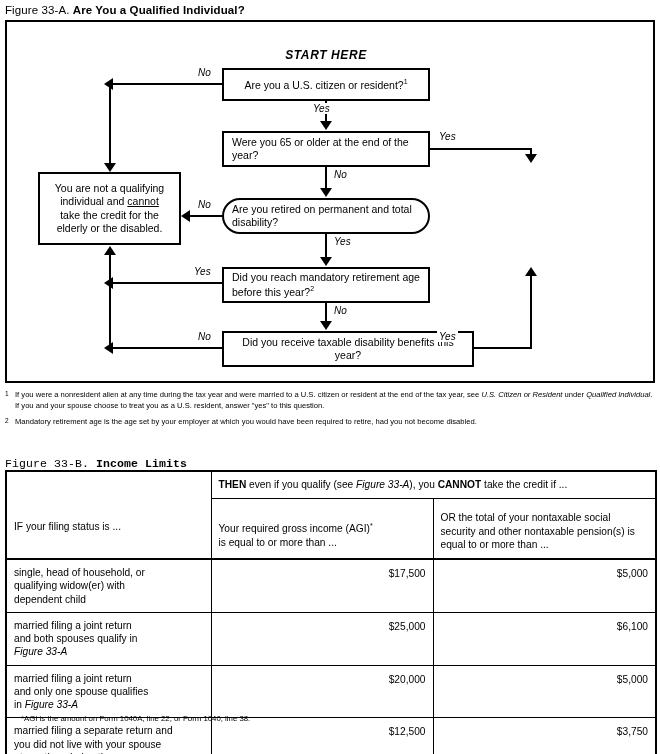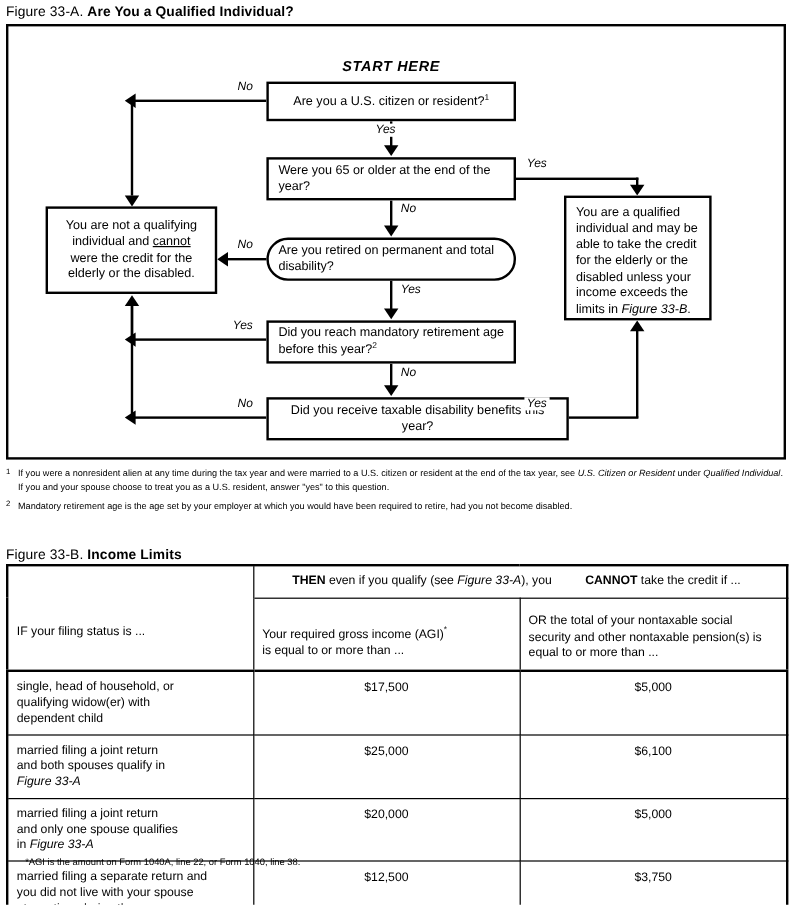--- a/index.html
+++ b/index.html
@@ -20,21 +20,21 @@
   .fig-title {
     position: absolute;
     font-size: 11.5px;
     letter-spacing: 0.1px;
     white-space: nowrap;
   }
   .fig-title .num { font-weight: normal; }
   .fig-title .nm  { font-weight: bold; }
 
   #figA-title { left: 5px; top: 4px; }
-  #figB-title { left: 5px; top: 457px; }
+  #figB-title { left: 5px; top: 457px; font-family: Liberation Mono, monospace; }
 
   
   #figA-frame {
     position: absolute;
     left: 5px; top: 20px;
     width: 650px; height: 363px;
     border: 2px solid #000;
     background: #fff;
   }
 
@@ -145,28 +145,28 @@
     vertical-align: top;
     font-size: 10.2px;
     line-height: 1.3;
     padding: 6px 7px;
   }
   .col1 { width: 205px; }
   .col2 { width: 222px; }
   .col3 { width: 223px; }
 
   td.hdr-then   { border-bottom: 1px solid #000; }
-  td.money      { text-align: center; padding-top: 7px; }
+  td.money      { text-align: right; padding-top: 7px; }
   td.blank      { border-right: 1px solid #000; }
   tr.thick-top td { border-top: 2px solid #000; }
 
   #figB table { border: 2px solid #000; }
 
   .cell-h { font-size: 10.2px; line-height: 1.35; }
-  .cell-h b { font-weight: bold; margin-left: 25px; }
+  .cell-h b { font-weight: bold; }
 
   .row-status td { height: 46px; }
 
   #figB-note {
     position: absolute;
     left: 21px; top: 714px;
     font-size: 7.8px;
   }
   .sup-star { font-size: 7px; vertical-align: super; }
 </style>
@@ -205,30 +205,25 @@
   </div>
 
   <div class="fbox center" id="box-taxable">
     <div class="inner">Did you receive taxable disability benefits this year?</div>
   </div>
 
   <div class="fbox" id="box-notqual">
     <div class="inner">
       <span>You are not a qualifying</span><br>
       <span>individual and </span><span class="u">cannot</span><br>
-      <span>were the credit for the</span><br>
+      <span>take the credit for the</span><br>
       <span>elderly or the disabled.</span>
     </div>
   </div>
 
-  <div class="fbox" id="box-qual">
-    <div class="inner">
-      <span>You are a qualified individual and may be able to take the credit for the elderly or the disabled unless your income exceeds the limits in </span><span class="it">Figure 33-B</span><span>.</span>
-    </div>
-  </div>
 
   <div class="ln lnh" style="left:110px; top:83px; width:112px;"></div>
   <div class="ln lnv" style="left:109px; top:83px; height:80px;"></div>
   <div class="arw arw-l" style="left:104px; top:78px;"></div>
   <div class="arw arw-d" style="left:104px; top:163px;"></div>
   <div class="edge-lbl" style="left:196px; top:67px;">No</div>
 
   <div class="ln lnv" style="left:325px; top:101px; height:21px;"></div>
   <div class="arw arw-d" style="left:320px; top:121px;"></div>
   <div class="edge-lbl" style="left:311px; top:103px;">Yes</div>

